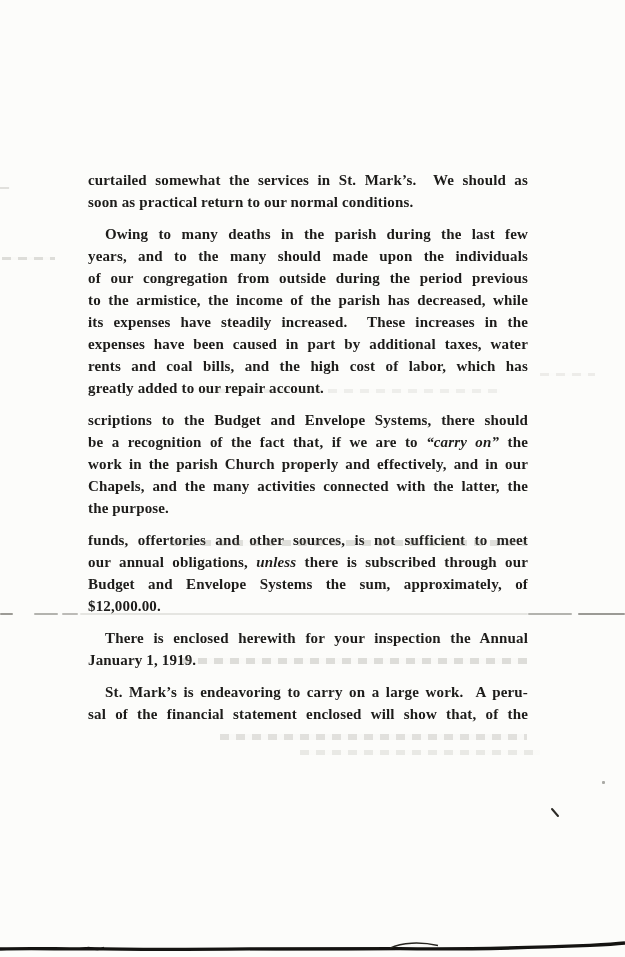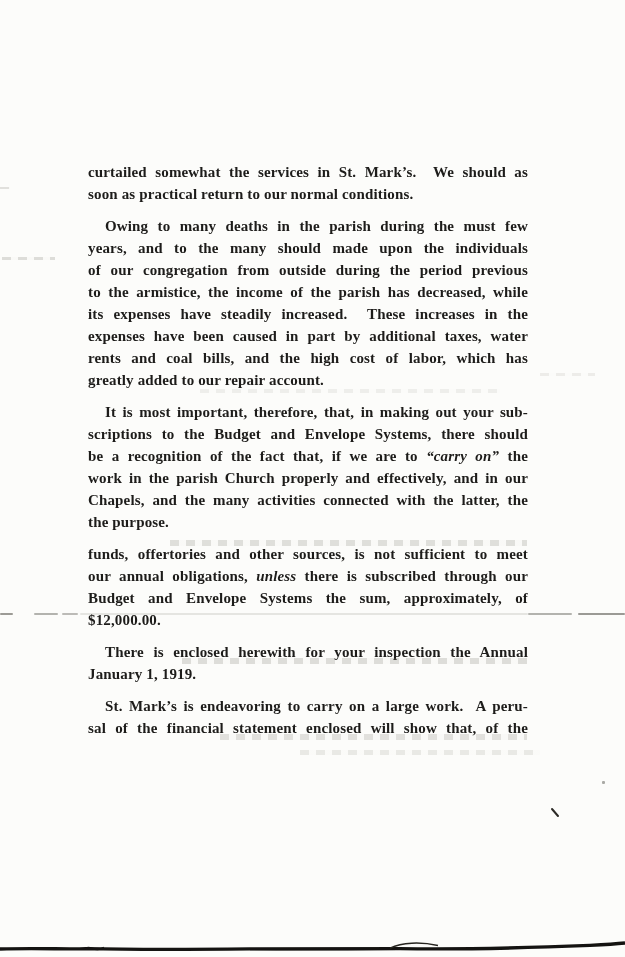--- a/index.html
+++ b/index.html
@@ -13,21 +13,21 @@
   .page { position: absolute; inset: 0; }
   .page-text {
     position: absolute;
     left: 88px; top: 161px; width: 440px;
     color: #1d1c1a;
     font-size: 15px;
     font-weight: 700;
     line-height: 22px;
     letter-spacing: 0.15px;
   }
-  .paragraph { margin: 0 0 10px 0; }
+  .paragraph { margin: 8px 0 10px 0; }
   .line {
     min-height: 22px;
     text-align: justify;
     text-align-last: justify;
   }
   .line.last { text-align-last: left; }
   .line.indent { text-indent: 17px; }
   .line i { font-style: italic; }
 
   
@@ -69,31 +69,30 @@
 <body>
 
 <div class="page">
 
   <div class="page-text">
       <div class="paragraph">
         <div class="line">curtailed somewhat the services in St. Mark’s.&nbsp; We should as</div>
         <div class="line last">soon as practical return to our normal conditions.</div>
       </div>
       <div class="paragraph">
-        <div class="line indent">Owing to many deaths in the parish during the must few</div>
+        <div class="line indent">Owing to many deaths in the parish during the last few</div>
         <div class="line">years, and to the many should made upon the individuals</div>
         <div class="line">of our congregation from outside during the period previous</div>
         <div class="line">to the armistice, the income of the parish has decreased, while</div>
         <div class="line">its expenses have steadily increased.&nbsp; These increases in the</div>
         <div class="line">expenses have been caused in part by additional taxes, water</div>
         <div class="line">rents and coal bills, and the high cost of labor, which has</div>
         <div class="line last">greatly added to our repair account.</div>
       </div>
       <div class="paragraph">
-        <div class="line indent">It is most important, therefore, that, in making out your sub-</div>
         <div class="line">scriptions to the Budget and Envelope Systems, there should</div>
         <div class="line">be a recognition of the fact that, if we are to <i>“carry on”</i> the</div>
         <div class="line">work in the parish Church properly and effectively, and in our</div>
         <div class="line">Chapels, and the many activities connected with the latter, the</div>
         <div class="line last">the purpose.</div>
       </div>
       <div class="paragraph">
         <div class="line">funds, offertories and other sources, is not sufficient to meet</div>
         <div class="line">our annual obligations, <i>unless</i> there is subscribed through our</div>
         <div class="line">Budget and Envelope Systems the sum, approximately, of</div>

